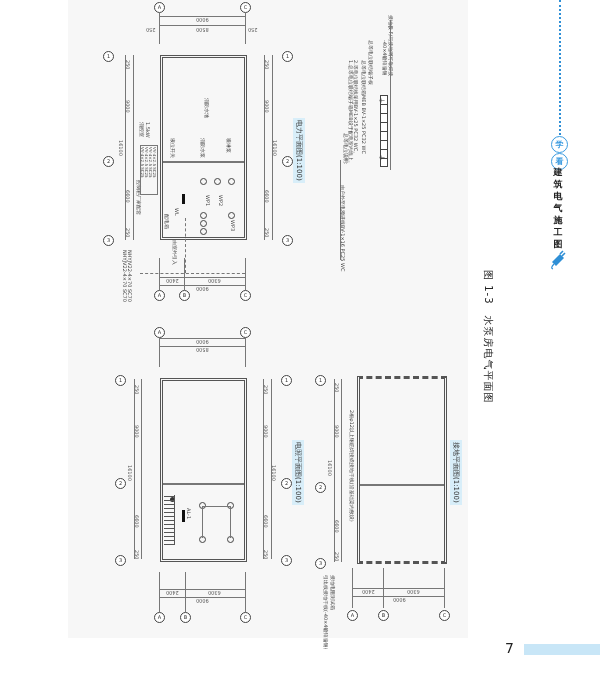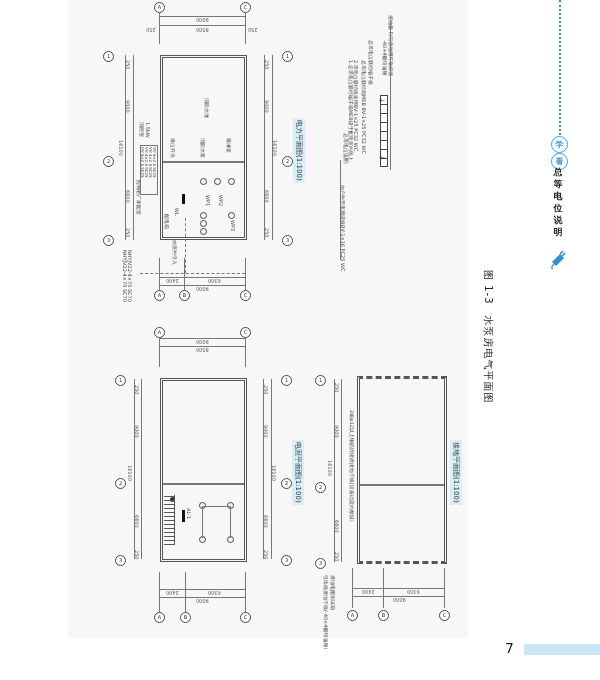--- a/index.html
+++ b/index.html
@@ -225,21 +225,21 @@
   <div class="rot tiny" style="left:385px;top:155px;font-size:7px;">⏚</div>
   <div class="axisline" style="left:340px;top:160px;width:1px;height:100px;"></div>
   <div class="rot tiny" style="left:346px;top:185px;">由户外至电源进线BV-1×16 PC25 WC</div>
 </div>
 
 <div class="rot" style="left:495px;top:270px;font-size:10px;color:#222;letter-spacing:1px;">图 1-3　水泵房电气平面图</div>
 
 <div class="side-dots"></div>
 <div class="side-badge" style="top:136px;">学</div>
 <div class="side-badge" style="top:153px;">看</div>
-<div class="side-title">总等电位说明</div>
+<div class="side-title">建筑电气施工图</div>
 <div class="abs" style="left:548px;top:248px;">
   <svg width="20" height="22" viewBox="0 0 20 22">
     <path d="M4 14 L12 6 L16 10 L8 18 Z" fill="#2f8fd6"></path>
     <path d="M12 6 L15 3 M14 8 L17 5" stroke="#2f8fd6" stroke-width="1.6"></path>
     <path d="M6 16 Q2 20 5 21" stroke="#2f8fd6" stroke-width="1.2" fill="none"></path>
   </svg>
 </div>
 
 <div class="page-num">7</div>
 <div class="page-bar"></div>

